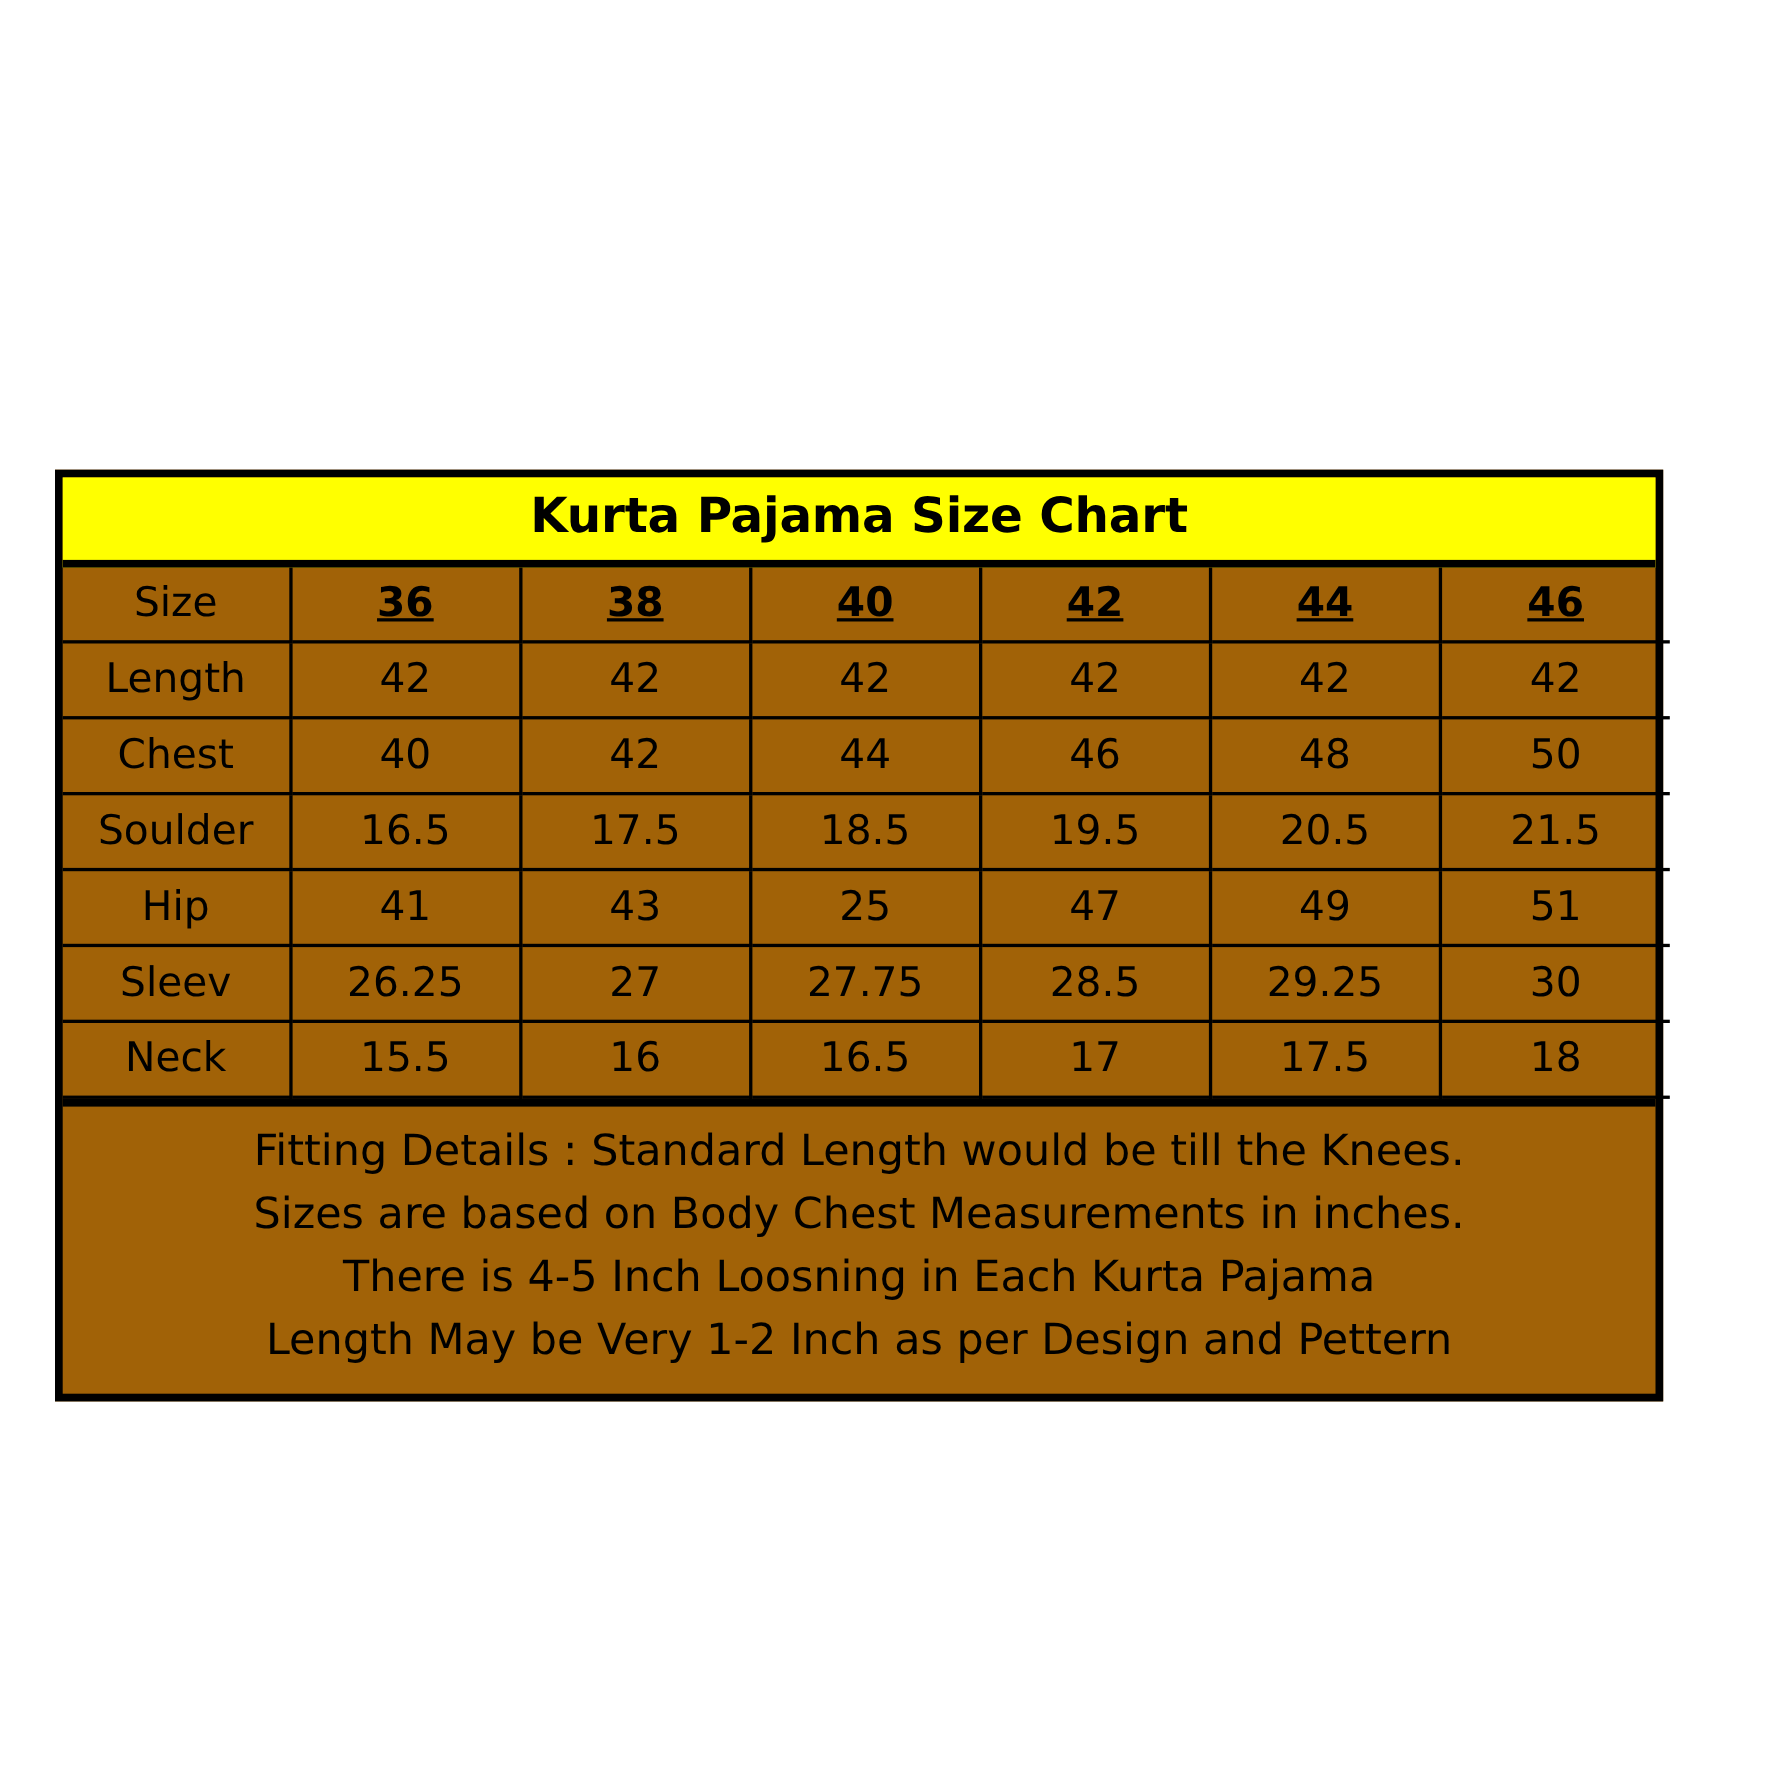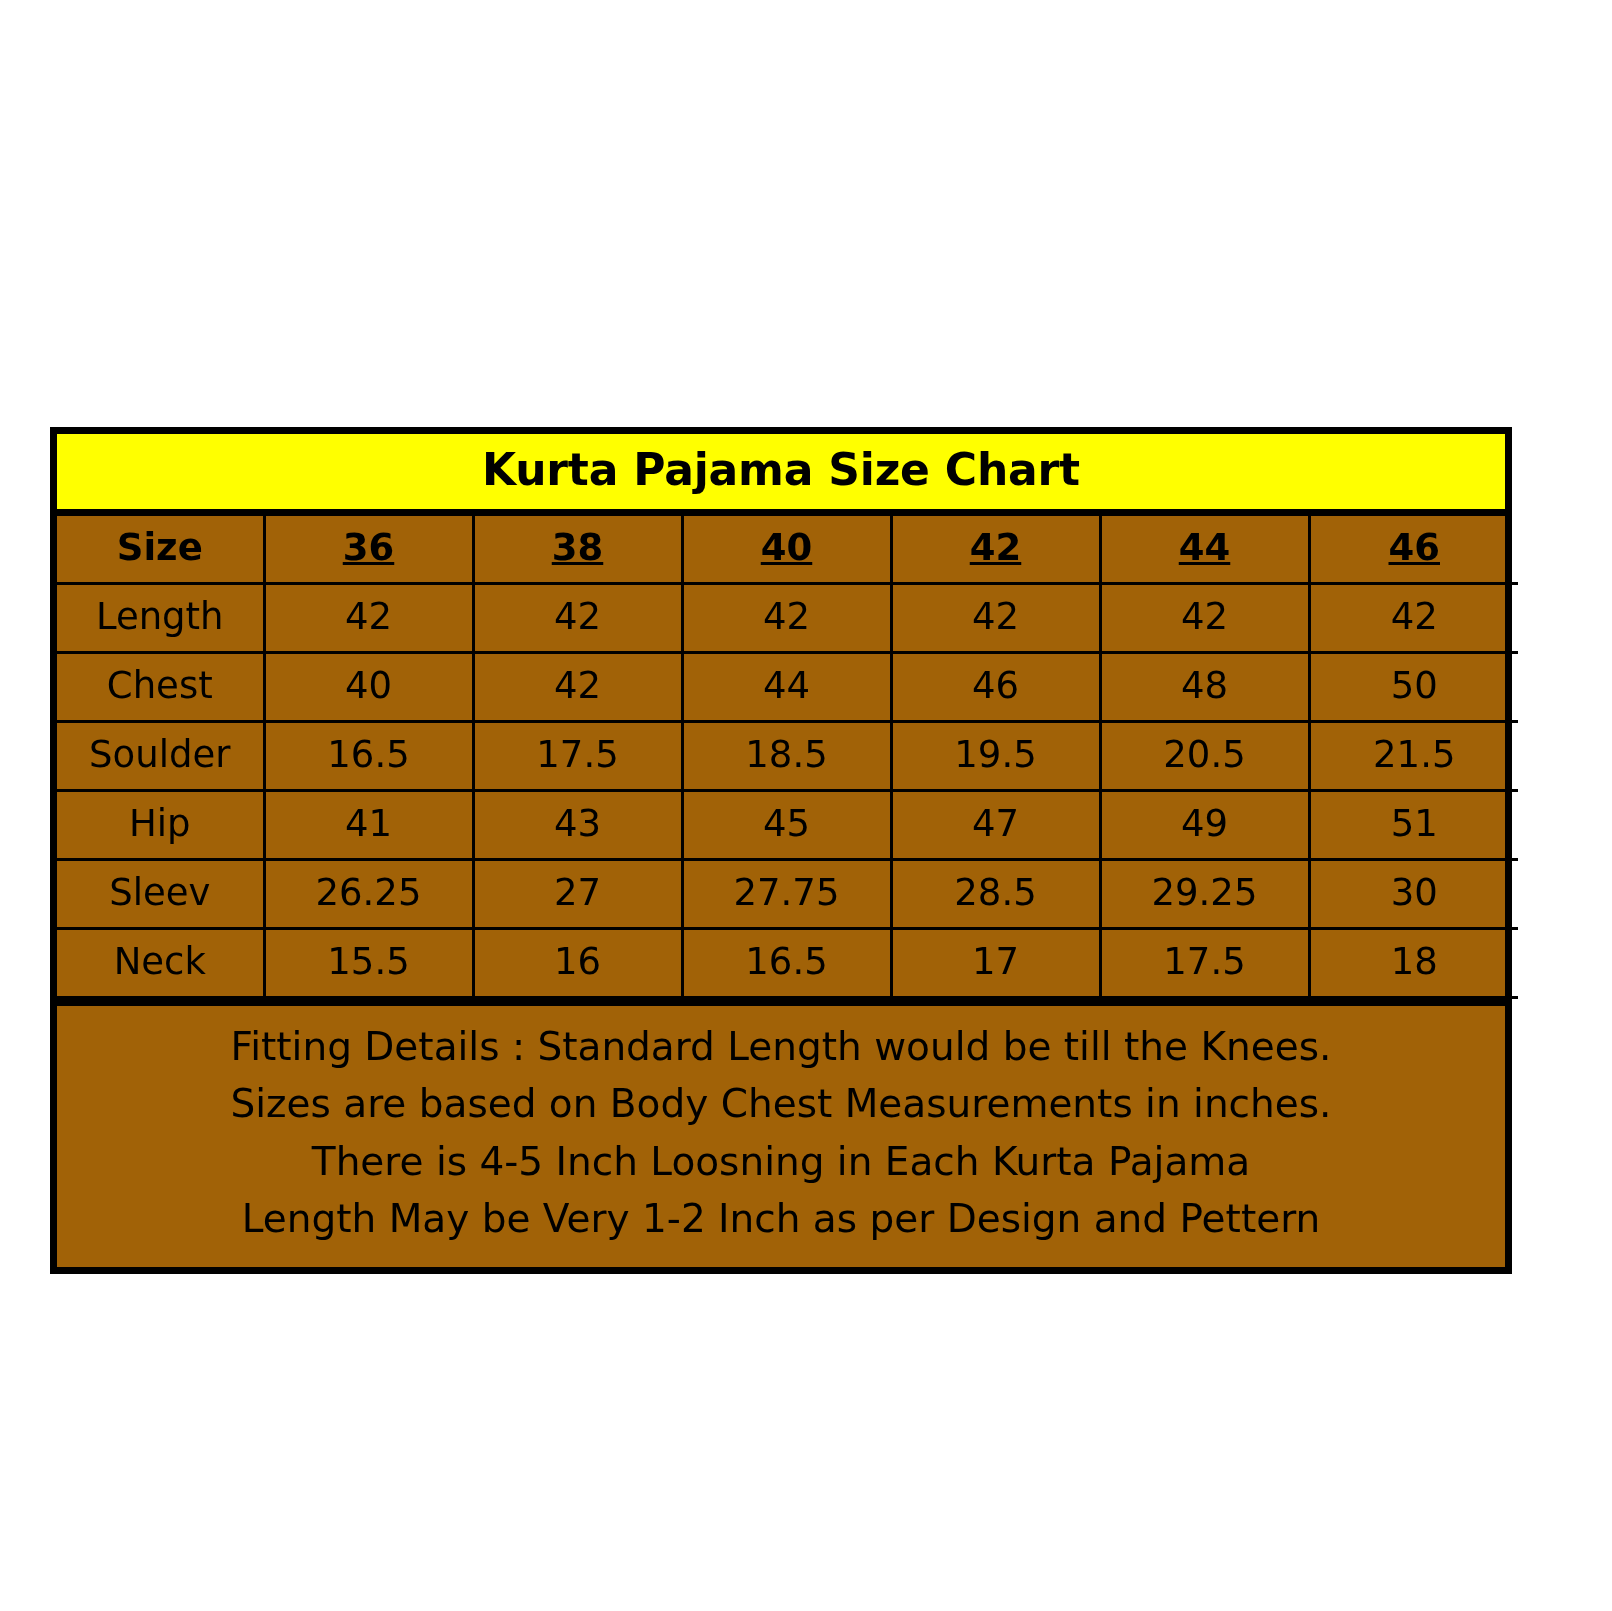--- a/index.html
+++ b/index.html
@@ -45,21 +45,21 @@
     text-align: center;
     font-size: 37px;
     color: #000000;
     height: 58px;
     padding: 2px 0 6px 0;
     font-weight: normal;
     overflow: hidden;
     white-space: nowrap;
   }
   table.size-table tr.header-row th.row-label {
-    font-weight: bold;
+    font-weight: normal;
     text-decoration: none;
   }
   table.size-table tr.header-row th.size-col {
     font-weight: bold;
     text-decoration: underline;
   }
   table.size-table td.row-label {
     
   }
   
@@ -144,21 +144,21 @@
         <td>17.5</td>
         <td>18.5</td>
         <td>19.5</td>
         <td>20.5</td>
         <td>21.5</td>
       </tr>
       <tr>
         <td class="row-label">Hip</td>
         <td>41</td>
         <td>43</td>
-        <td>45</td>
+        <td>25</td>
         <td>47</td>
         <td>49</td>
         <td>51</td>
       </tr>
       <tr>
         <td class="row-label">Sleev</td>
         <td>26.25</td>
         <td>27</td>
         <td>27.75</td>
         <td>28.5</td>

